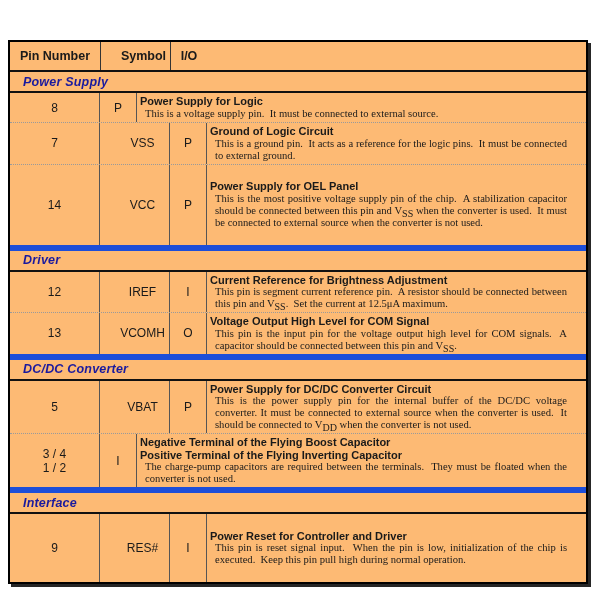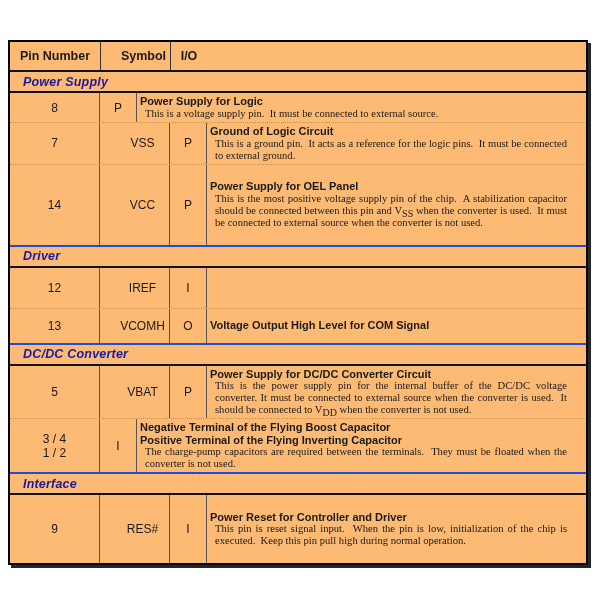--- a/index.html
+++ b/index.html
@@ -18,21 +18,21 @@
   .hcell{
     display:flex;align-items:center;justify-content:center;
     font-weight:bold;font-size:12.5px;box-sizing:border-box;
   }
   .hcell + .hcell{border-left:1.5px solid #333;}
   .w-pin{width:90px;flex:0 0 90px;}
   .w-sym{width:70px;flex:0 0 70px;padding-left:16px;}
   .w-io{width:37px;flex:0 0 37px;}
   .w-fn{flex:1 1 auto;min-width:0;}
   
-  .section + .section{border-top:2px solid #1d4ed8;}
+  .section + .section{border-top:6px solid #1d4ed8;}
   .section-row{
     height:19px;display:flex;align-items:center;
     border-bottom:2px solid #111;padding-left:13px;
   }
   .section-title{
     font-weight:bold;font-style:italic;font-size:12.5px;color:#1a1a9e;
     letter-spacing:0.2px;
   }
   
   .data-row{display:flex;align-items:stretch;}
@@ -128,33 +128,38 @@
           <div class="data-row">
             <div class="cell c-pin w-pin">
               <div class="pin-line">12</div>
             </div>
             <div class="cell c-sym w-sym">
               <div class="sym-line">IREF</div>
             </div>
             <div class="cell c-io w-io">
               <div class="io-val">I</div>
             </div>
+            <div class="cell c-fn w-fn">
+              <div class="fn-title">Current Reference for Brightness Adjustment</div>
+              <div class="fn-desc">This pin is segment current reference pin.&nbsp; A resistor should be connected between this pin and V<sub>SS</sub>.&nbsp; Set the current at 12.5μA maximum.</div>
+            </div>
           </div>
           <div class="data-row">
             <div class="cell c-pin w-pin">
               <div class="pin-line">13</div>
             </div>
             <div class="cell c-sym w-sym">
               <div class="sym-line">VCOMH</div>
             </div>
             <div class="cell c-io w-io">
               <div class="io-val">O</div>
             </div>
             <div class="cell c-fn w-fn">
               <div class="fn-title">Voltage Output High Level for COM Signal</div>
+              <div class="fn-desc">This pin is the input pin for the voltage output high level for COM signals.&nbsp; A capacitor should be connected between this pin and V<sub>SS</sub>.</div>
             </div>
           </div>
         </div>
         <div class="section" id="sec-2">
           <div class="section-row">
             <span class="section-title">DC/DC Converter</span>
           </div>
           <div class="data-row">
             <div class="cell c-pin w-pin">
               <div class="pin-line">5</div>

